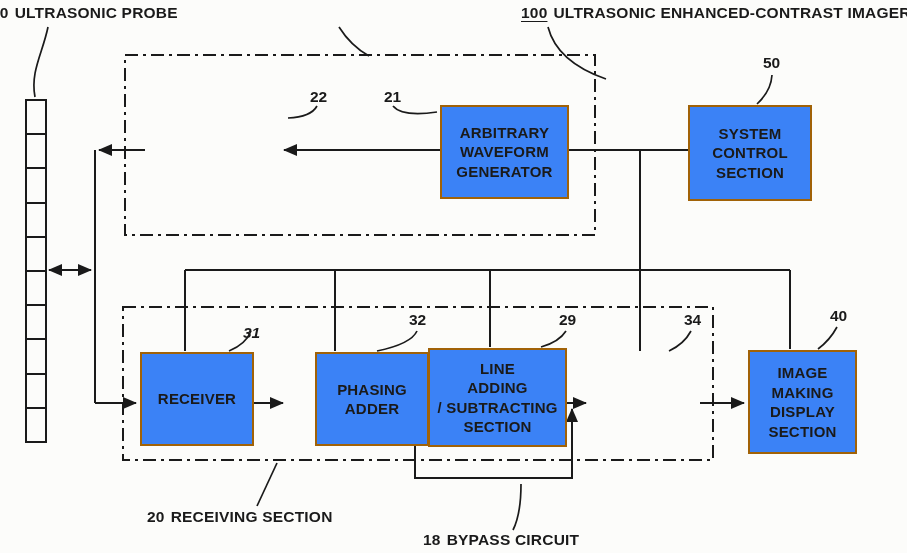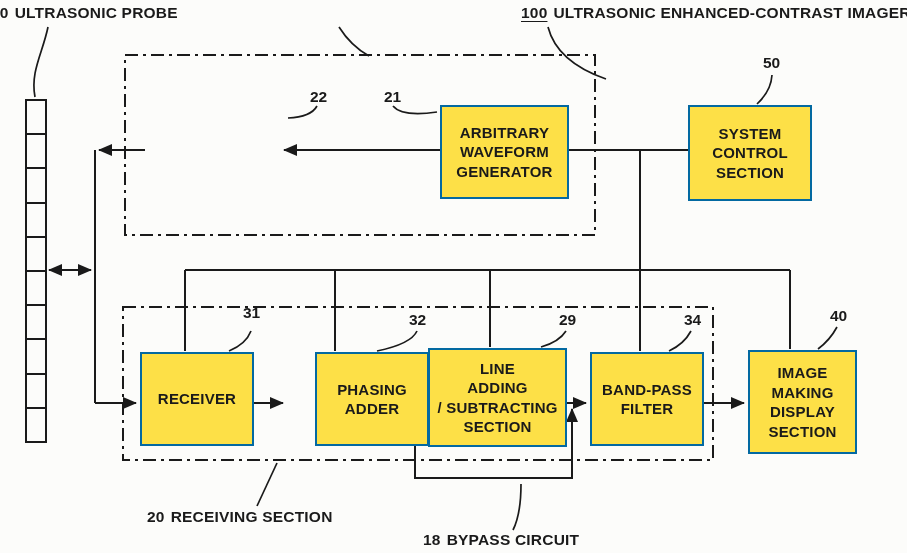--- a/index.html
+++ b/index.html
@@ -3,21 +3,21 @@
 <meta charset="utf-8">
 <style>
   html,body{margin:0;padding:0;background:#e8e8e8;}
   .stage{
     position:relative;width:907px;height:553px;overflow:hidden;
     background:#fcfcfa;color:#1a1a1a;
     font-family:"Liberation Sans","DejaVu Sans",sans-serif;
   }
   .wires{position:absolute;left:0;top:0;width:907px;height:553px;}
   .block{
-    position:absolute;border:2px solid #0369a1;background:#fde047;
+    position:absolute;border:2px solid #a16207;background:#3b82f6;
     display:flex;align-items:center;justify-content:center;text-align:center;
     font-size:15px;font-weight:600;line-height:1.3;letter-spacing:.2px;
   }
   .block span{white-space:pre-line;}
   .toplabel{
     position:absolute;font-size:15.5px;font-weight:600;white-space:nowrap;letter-spacing:.2px;
   }
   .toplabel .num{margin-right:6px;}
   .toplabel .num.u{text-decoration:underline;text-underline-offset:3px;}
   .ref{
@@ -117,36 +117,32 @@
 ADDER</span>
   </div>
 
   <div class="block" style="left:428px;top:348px;width:135px;height:95px;">
     <span>LINE
 ADDING
 / SUBTRACTING
 SECTION</span>
   </div>
 
-  <div class="block" style="left:590px;top:352px;width:110px;height:90px;">
-    <span>BAND-PASS
-FILTER</span>
-  </div>
 
   <div class="block" style="left:748px;top:350px;width:105px;height:100px;">
     <span>IMAGE
 MAKING
 DISPLAY
 SECTION</span>
   </div>
 
   <div class="ref" style="left:310px;top:88px;">22</div>
   <div class="ref" style="left:384px;top:88px;">21</div>
   <div class="ref" style="left:763px;top:54px;">50</div>
-  <div class="ref" style="left:243px;top:304px;">31</div>
+  <div class="ref" style="left:243px;top:324px;font-style:italic;">31</div>
   <div class="ref" style="left:409px;top:311px;">32</div>
   <div class="ref" style="left:559px;top:311px;">29</div>
   <div class="ref" style="left:684px;top:311px;">34</div>
   <div class="ref" style="left:830px;top:307px;">40</div>
 
   <div class="toplabel" style="left:-9px;top:4px;">
     <span class="num">10</span><span>ULTRASONIC PROBE</span>
   </div>
 
 

